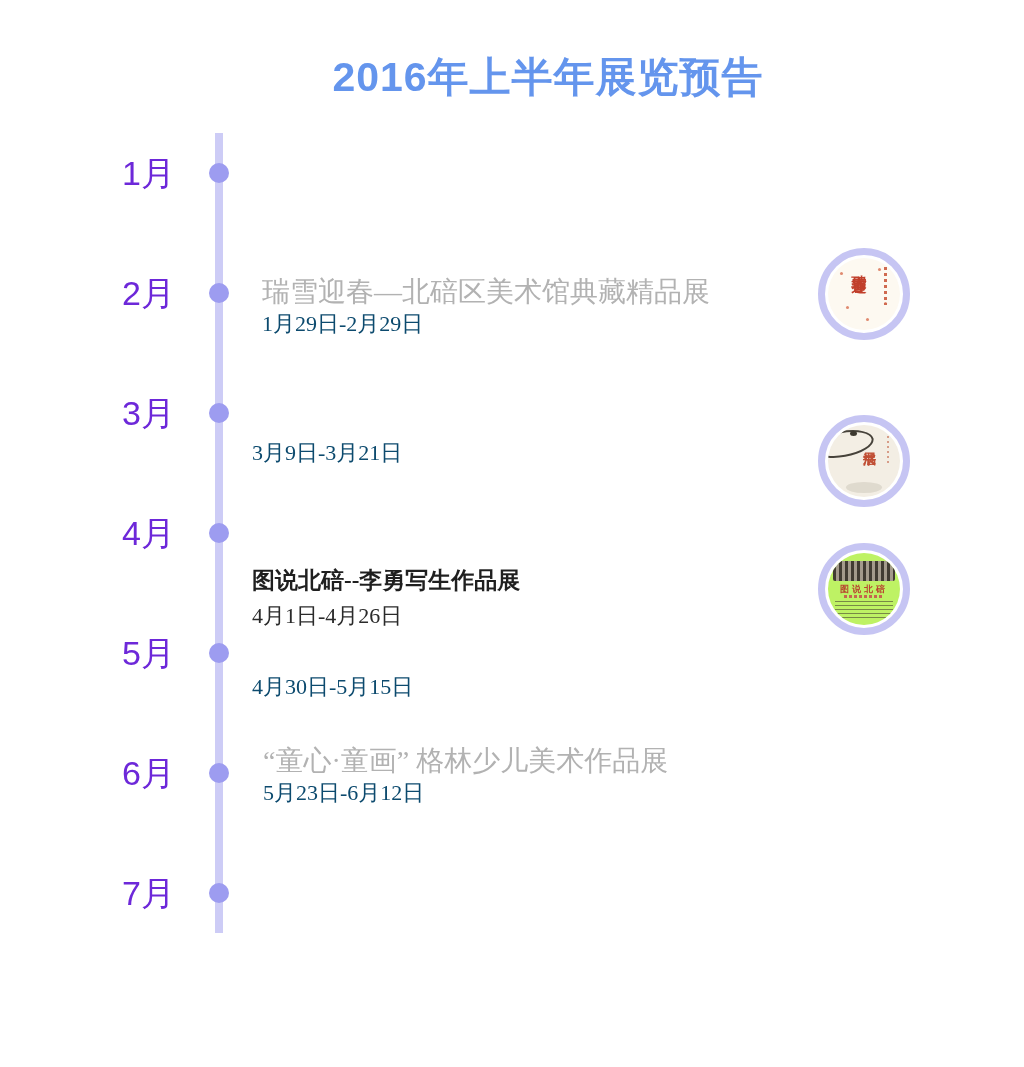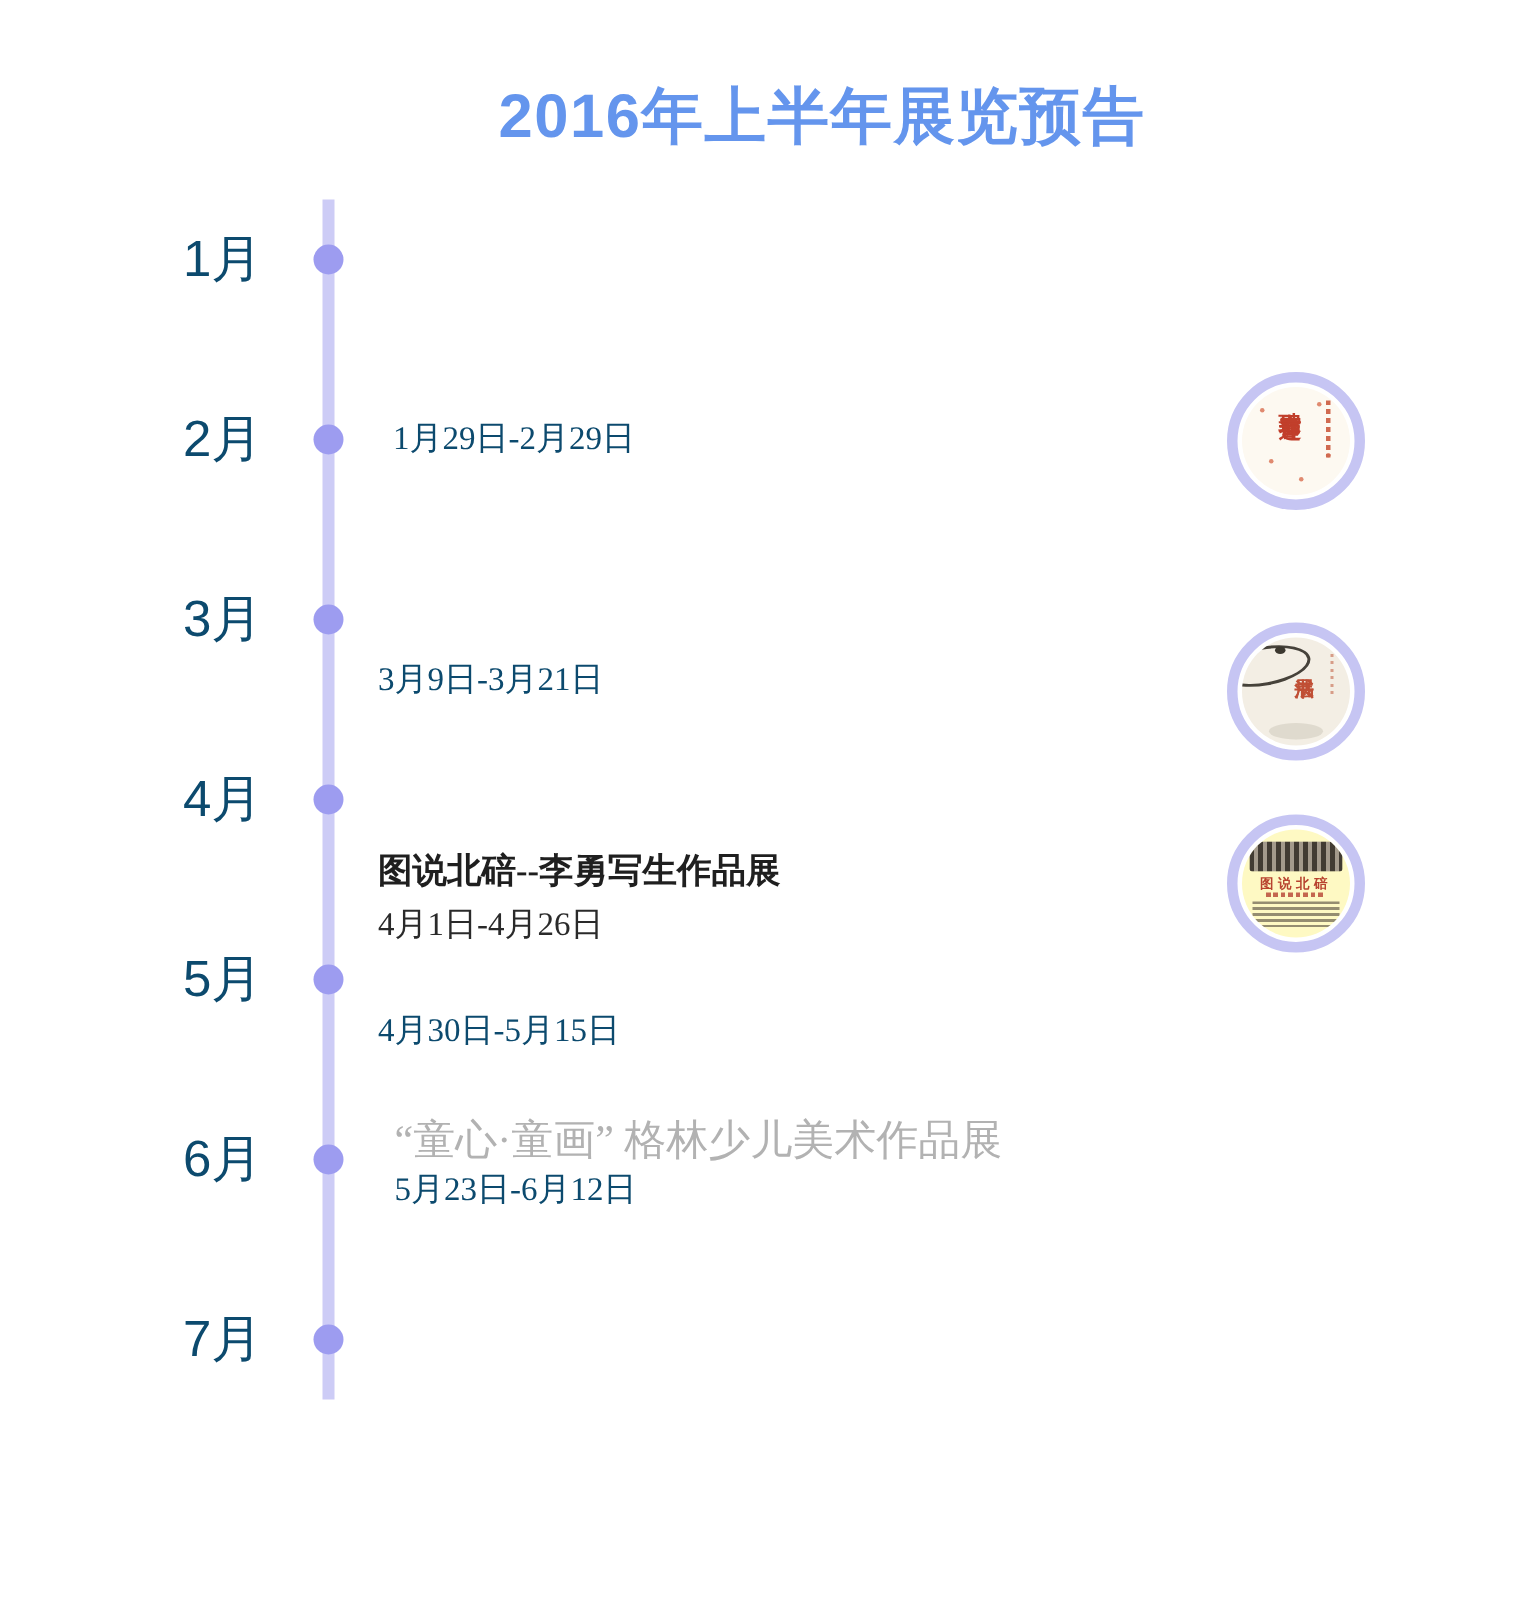--- a/index.html
+++ b/index.html
@@ -18,21 +18,21 @@
   .timeline-line{
     position:absolute;left:215px;top:133px;width:8px;height:800px;
     background:#cdccf6;
   }
   .timeline-dot{
     position:absolute;left:209px;width:20px;height:20px;border-radius:50%;
     background:#9d9cf0;
   }
   .month{
     position:absolute;left:122px;width:86px;height:50px;line-height:50px;
-    font-size:34px;color:#0c4a6e;font-family:"Liberation Sans",sans-serif;
+    font-size:34px;color:#6d28d9;font-family:"Liberation Sans",sans-serif;
   }
   
   .entry{position:absolute;font-family:"Liberation Serif","DejaVu Serif",serif;}
   .entry-title{
     font-size:28px;line-height:32px;color:#b2b2b2;white-space:nowrap;
   }
   .entry-date{
     font-size:22px;line-height:24px;color:#0c4a6e;margin-top:4px;white-space:nowrap;
   }
   .entry.current .entry-title{color:#1f1f1f;font-weight:bold;font-size:23px;line-height:34px;}
@@ -41,21 +41,21 @@
   .thumb{
     position:absolute;width:78px;height:78px;border-radius:50%;
     border:7px solid #c6c5f3;background:#ffffff;
     display:flex;align-items:center;justify-content:center;
   }
   .thumb-art{
     position:relative;width:72px;height:72px;border-radius:50%;overflow:hidden;
   }
   .t1-art{background:#fdf9f1;}
   .t2-art{background:#f3eee4;}
-  .t3-art{background:#fef9c3;}
+  .t3-art{background:#bef264;}
   .v-text{
     writing-mode:vertical-rl;text-orientation:upright;
     font-family:"Liberation Serif","DejaVu Serif",serif;white-space:nowrap;
   }
   .t1-main{position:absolute;left:22px;top:5px;font-size:15px;line-height:17px;
     color:#c13f2b;font-weight:bold;letter-spacing:1px;}
   .t1-side{position:absolute;right:13px;top:9px;width:3px;height:38px;
     background:repeating-linear-gradient(to bottom,#d06a50 0 3px,transparent 3px 6px);}
   .t1-dot{position:absolute;left:12px;top:14px;width:3px;height:3px;border-radius:50%;
     background:#e08a70;
@@ -100,20 +100,21 @@
 
   <div class="month" style="top:148px">1月</div>
   <div class="month" style="top:268px">2月</div>
   <div class="month" style="top:388px">3月</div>
   <div class="month" style="top:508px">4月</div>
   <div class="month" style="top:628px">5月</div>
   <div class="month" style="top:748px">6月</div>
   <div class="month" style="top:868px">7月</div>
 
   <div class="entry" style="left:262px;top:276px">
+    <div class="entry-title">瑞雪迎春—北碚区美术馆典藏精品展</div>
     <div class="entry-date">1月29日-2月29日</div>
   </div>
 
   <div class="entry" style="left:252px;top:437px">
     <div class="entry-date">3月9日-3月21日</div>
   </div>
 
   <div class="entry current" style="left:252px;top:564px">
     <div class="entry-title">图说北碚--李勇写生作品展</div>
     <div class="entry-date">4月1日-4月26日</div>

